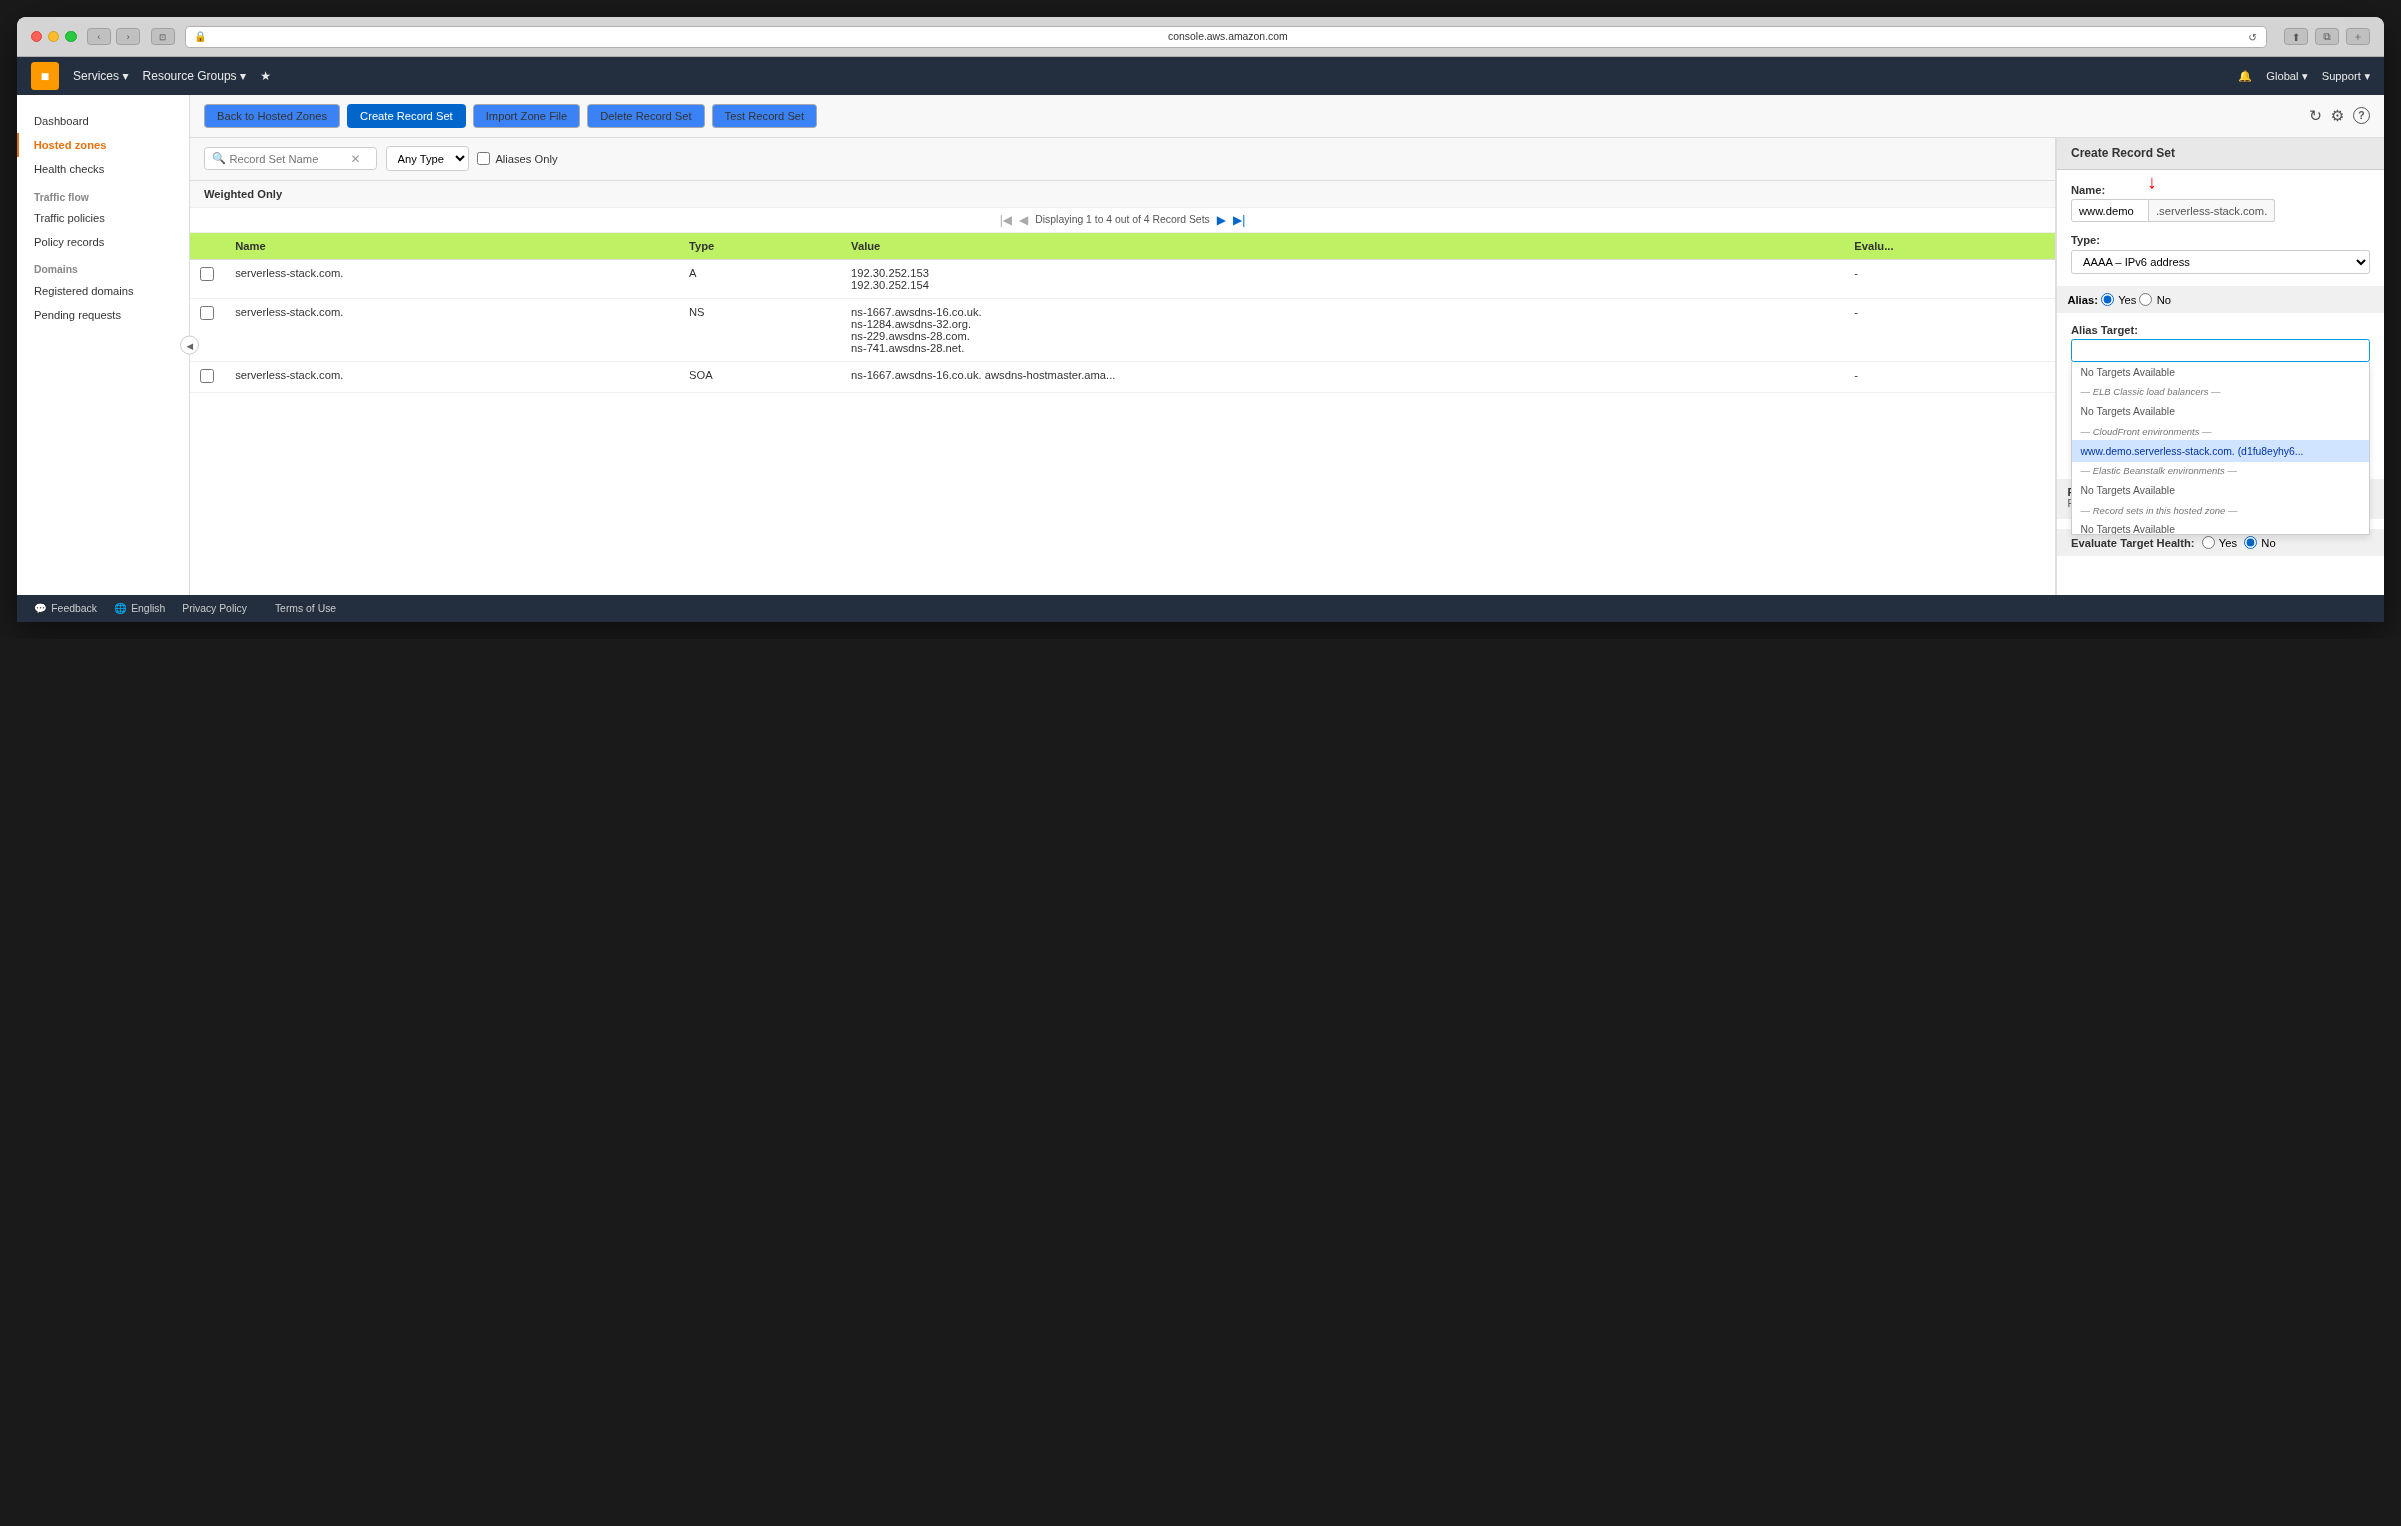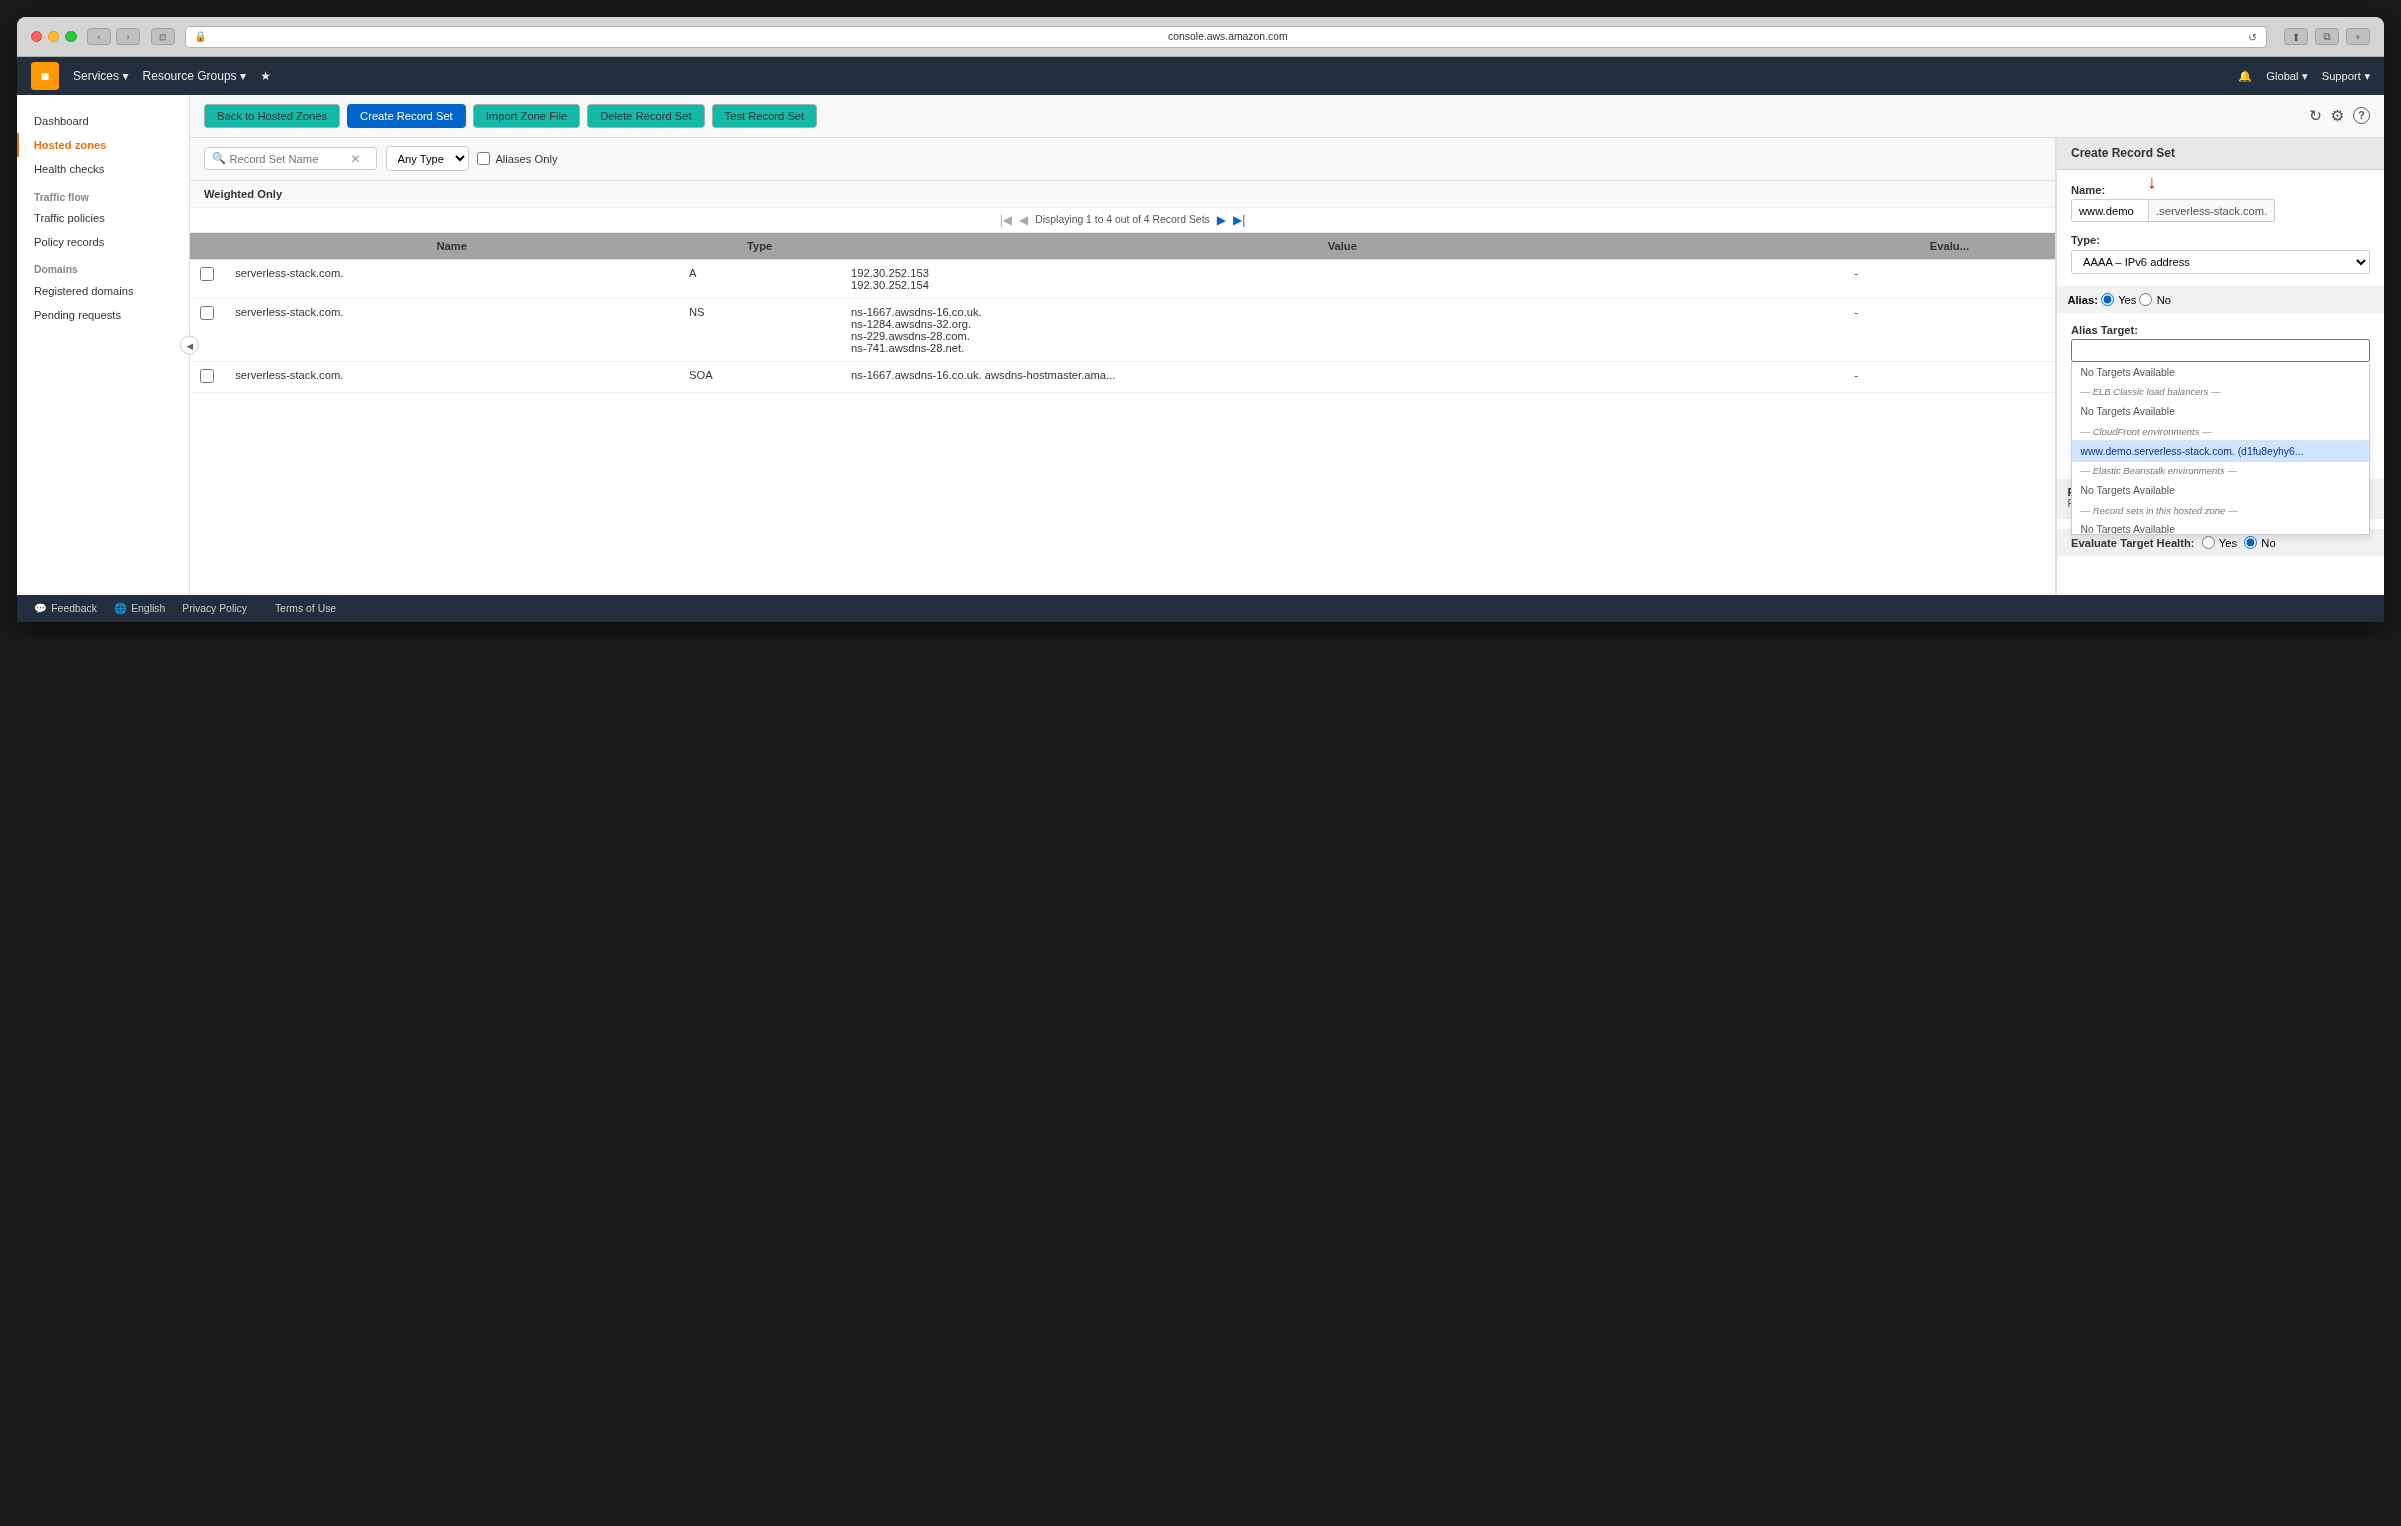--- a/index.html
+++ b/index.html
@@ -103,21 +103,21 @@
     
     .toolbar {
       background: #f8f8f8;
       border-bottom: 0.9px solid #ddd;
       padding: 8.6px 14px;
       display: flex;
       align-items: center;
       gap: 7px;
     }
     .btn-default {
-      padding: 5.2px 12px; border: 0.9px solid #aaa; background: #14b8a6; border-radius: 3.5px;
+      padding: 5.2px 12px; border: 0.9px solid #aaa; background: #3b82f6; border-radius: 3.5px;
       cursor: pointer; font-size: 11.2px; color: #333;
     }
     .btn-primary {
       padding: 5.2px 12px; border: 0.9px solid #0066cc; background: #0066cc; border-radius: 3.5px;
       cursor: pointer; font-size: 11.2px; color: #fff;
     }
     .toolbar-icons { margin-left: auto; display: flex; gap: 8.6px; align-items: center; }
     .toolbar-icon { font-size: 15.5px; color: #555; cursor: pointer; }
 
     
@@ -162,22 +162,22 @@
       padding: 5.2px 14px; border-bottom: 0.9px solid #eee;
       display: flex; align-items: center; justify-content: center;
       font-size: 10.4px; color: #555; gap: 7px;
     }
     .page-btn { cursor: pointer; color: #0066cc; font-size: 12px; }
     .page-btn.disabled { color: #aaa; cursor: default; }
 
     
     .records-table { width: 100%; border-collapse: collapse; font-size: 11.2px; }
     .records-table th {
-      background: #a3a3a3; border-bottom: 0.9px solid #ddd;
-      padding: 7px 10.4px; text-align: center; color: #333; font-weight: 600;
+      background: #bef264; border-bottom: 0.9px solid #ddd;
+      padding: 7px 10.4px; text-align: left; color: #333; font-weight: 600;
     }
     .records-table td { padding: 7px 10.4px; border-bottom: 0.9px solid #f0f0f0; color: #333; vertical-align: top; }
     .row-checkbox { width: 14px; height: 14px; cursor: pointer; }
 
     
     .create-panel {
       width: 328px;
       background: #fff;
       border-left: 0.9px solid #ddd;
       display: flex;

